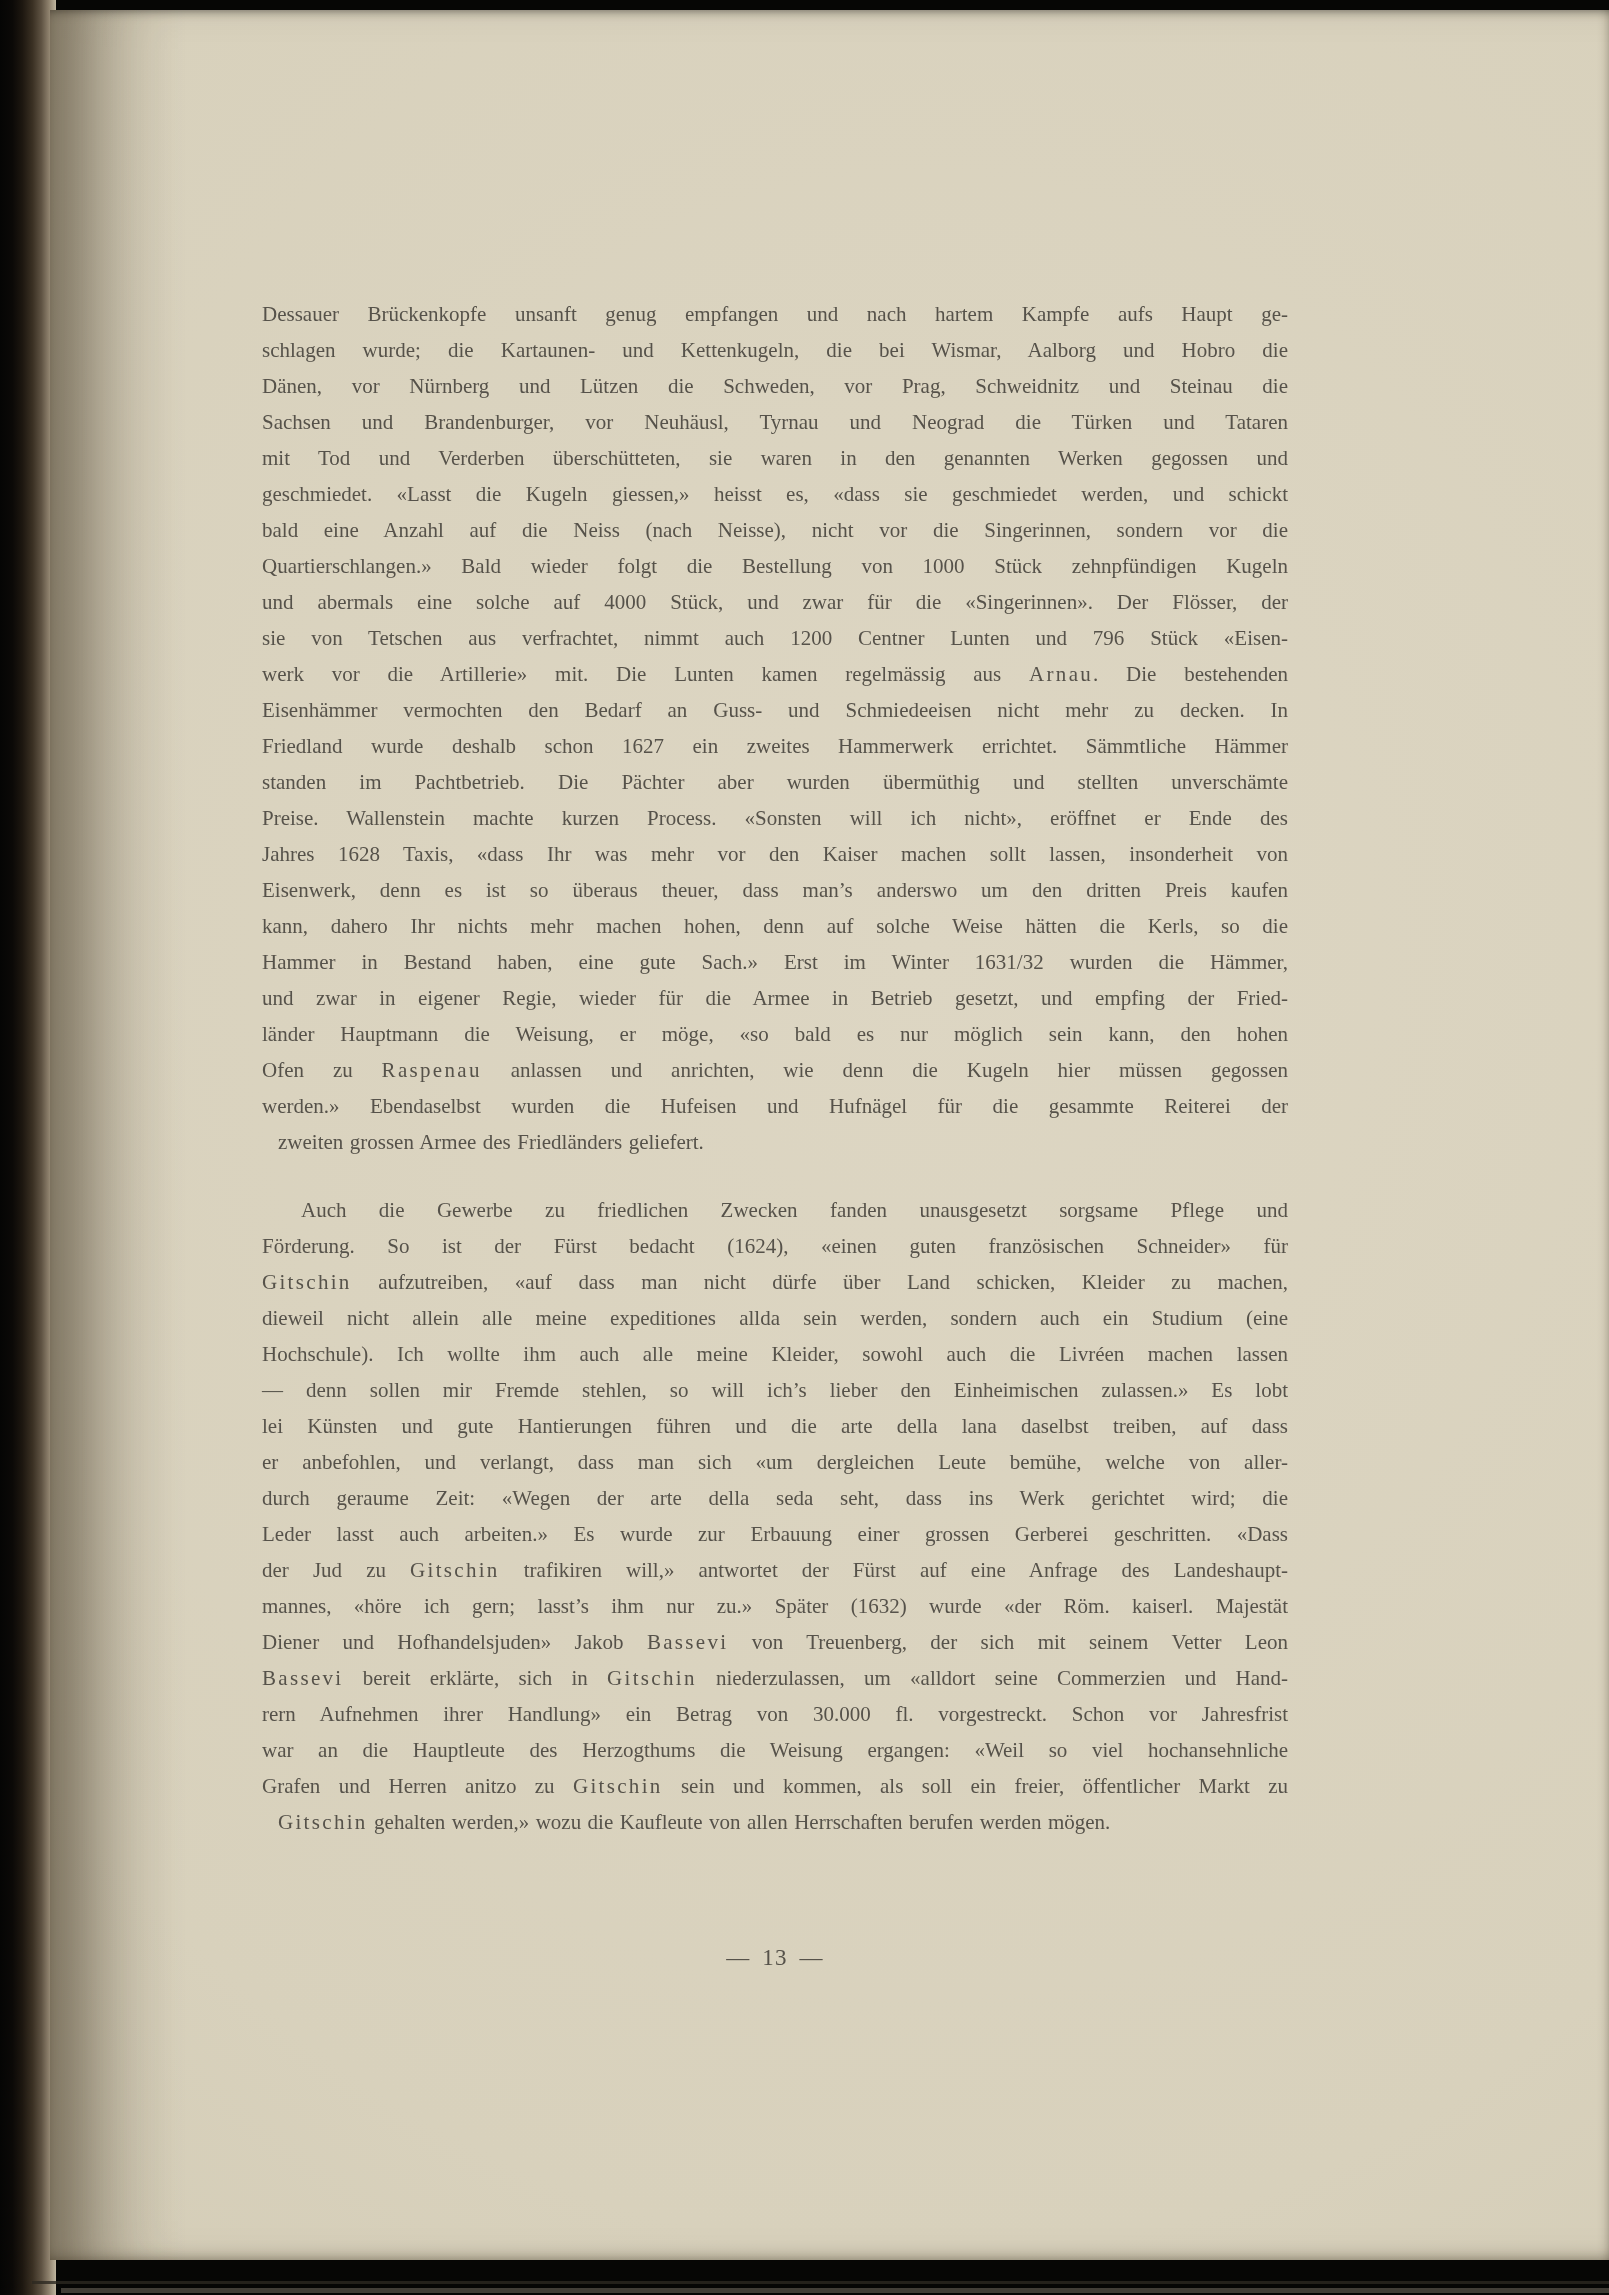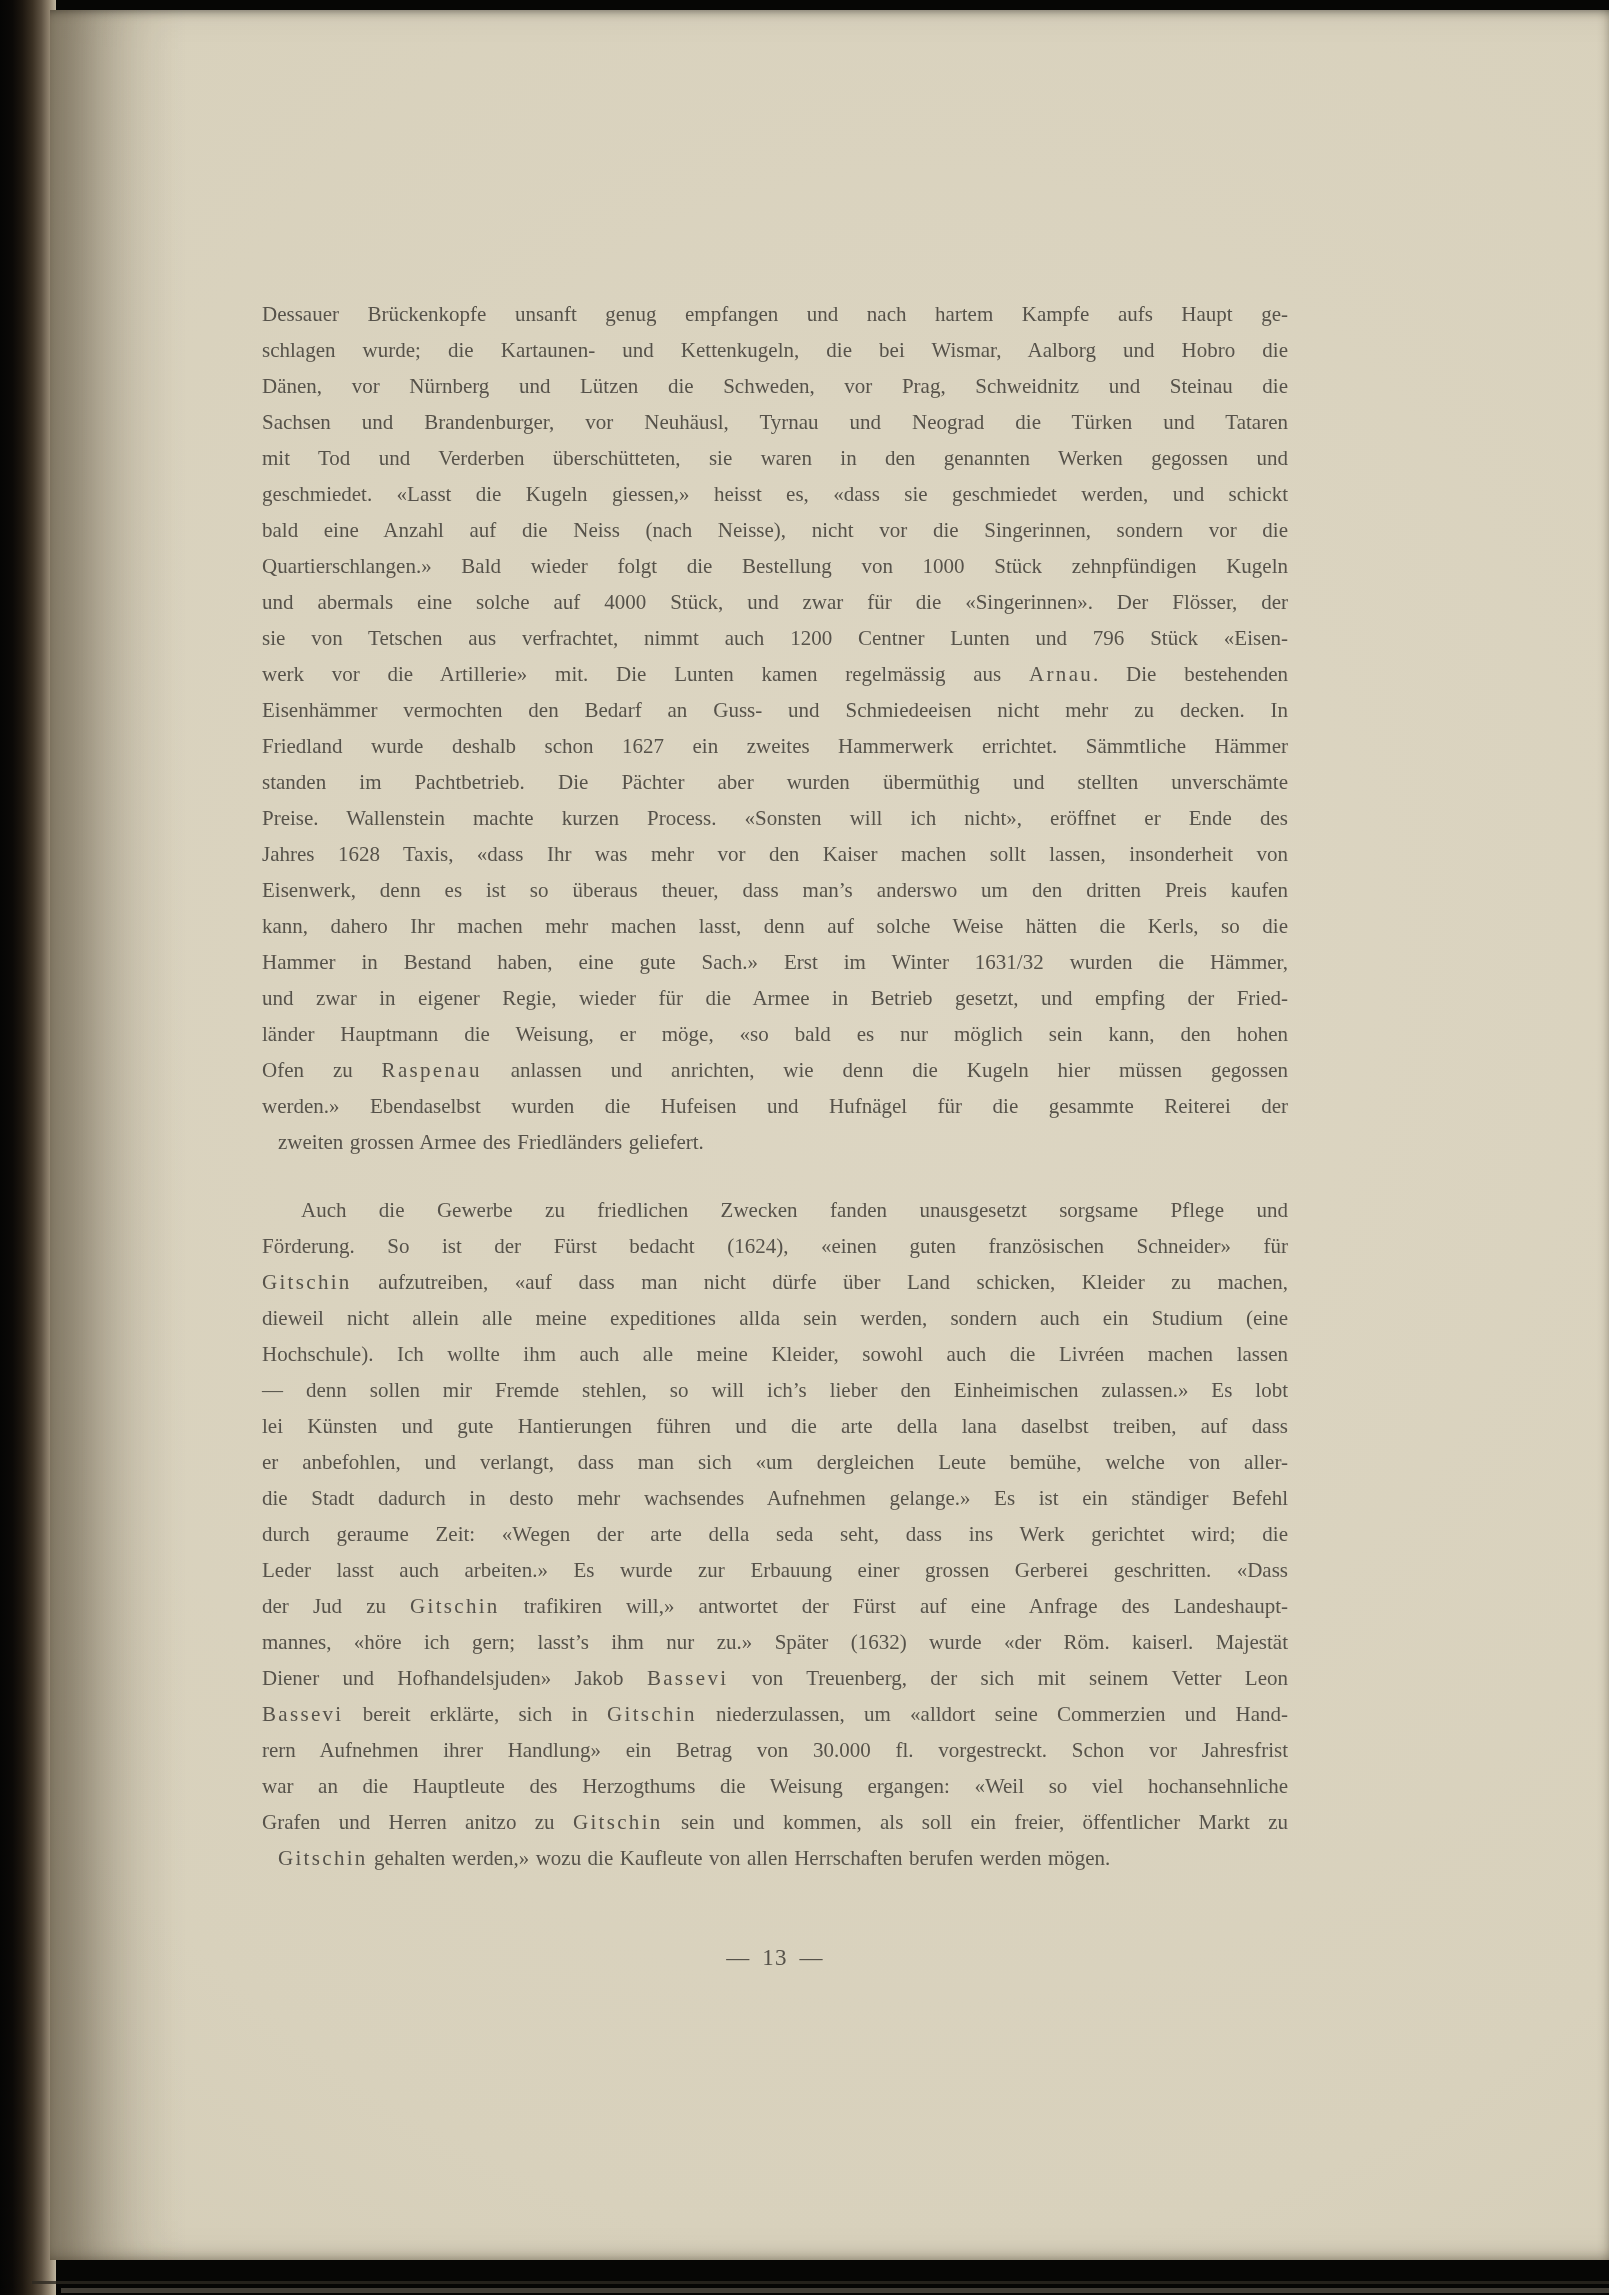--- a/index.html
+++ b/index.html
@@ -94,38 +94,37 @@
           <div class="line">Quartierschlangen.» Bald wieder folgt die Bestellung von 1000 Stück zehnpfündigen Kugeln</div>
           <div class="line">und abermals eine solche auf 4000 Stück, und zwar für die «Singerinnen». Der Flösser, der</div>
           <div class="line">sie von Tetschen aus verfrachtet, nimmt auch 1200 Centner Lunten und 796 Stück «Eisen-</div>
           <div class="line">werk vor die Artillerie» mit. Die Lunten kamen regelmässig aus <span class="sperr">Arnau</span>. Die bestehenden</div>
           <div class="line">Eisenhämmer vermochten den Bedarf an Guss- und Schmiedeeisen nicht mehr zu decken. In</div>
           <div class="line">Friedland wurde deshalb schon 1627 ein zweites Hammerwerk errichtet. Sämmtliche Hämmer</div>
           <div class="line">standen im Pachtbetrieb. Die Pächter aber wurden übermüthig und stellten unverschämte</div>
           <div class="line">Preise. Wallenstein machte kurzen Process. «Sonsten will ich nicht», eröffnet er Ende des</div>
           <div class="line">Jahres 1628 Taxis, «dass Ihr was mehr vor den Kaiser machen sollt lassen, insonderheit von</div>
           <div class="line">Eisenwerk, denn es ist so überaus theuer, dass man’s anderswo um den dritten Preis kaufen</div>
-          <div class="line">kann, dahero Ihr machen mehr machen lasst, denn auf solche Weise hätten die Kerls, so die</div>
+          <div class="line">kann, dahero Ihr nichts mehr machen hohen, denn auf solche Weise hätten die Kerls, so die</div>
           <div class="line">Hammer in Bestand haben, eine gute Sach.» Erst im Winter 1631/32 wurden die Hämmer,</div>
           <div class="line">und zwar in eigener Regie, wieder für die Armee in Betrieb gesetzt, und empfing der Fried-</div>
           <div class="line">länder Hauptmann die Weisung, er möge, «so bald es nur möglich sein kann, den hohen</div>
           <div class="line">Ofen zu <span class="sperr">Raspenau</span> anlassen und anrichten, wie denn die Kugeln hier müssen gegossen</div>
           <div class="line">werden.» Ebendaselbst wurden die Hufeisen und Hufnägel für die gesammte Reiterei der</div>
           <div class="line last">zweiten grossen Armee des Friedländers geliefert.</div>
         </div>
         <div class="paragraph">
           <div class="line indent">Auch die Gewerbe zu friedlichen Zwecken fanden unausgesetzt sorgsame Pflege und</div>
           <div class="line">Förderung. So ist der Fürst bedacht (1624), «einen guten französischen Schneider» für</div>
           <div class="line"><span class="sperr">Gitschin</span> aufzutreiben, «auf dass man nicht dürfe über Land schicken, Kleider zu machen,</div>
           <div class="line">dieweil nicht allein alle meine expeditiones allda sein werden, sondern auch ein Studium (eine</div>
           <div class="line">Hochschule). Ich wollte ihm auch alle meine Kleider, sowohl auch die Livréen machen lassen</div>
           <div class="line">— denn sollen mir Fremde stehlen, so will ich’s lieber den Einheimischen zulassen.» Es lobt</div>
           <div class="line">lei Künsten und gute Hantierungen führen und die arte della lana daselbst treiben, auf dass</div>
           <div class="line">er anbefohlen, und verlangt, dass man sich «um dergleichen Leute bemühe, welche von aller-</div>
-          <div class="line">die Stadt dadurch in desto mehr wachsendes Aufnehmen gelange.» Es ist ein ständiger Befehl</div>
           <div class="line">durch geraume Zeit: «Wegen der arte della seda seht, dass ins Werk gerichtet wird; die</div>
           <div class="line">Leder lasst auch arbeiten.» Es wurde zur Erbauung einer grossen Gerberei geschritten. «Dass</div>
           <div class="line">der Jud zu <span class="sperr">Gitschin</span> trafikiren will,» antwortet der Fürst auf eine Anfrage des Landeshaupt-</div>
           <div class="line">mannes, «höre ich gern; lasst’s ihm nur zu.» Später (1632) wurde «der Röm. kaiserl. Majestät</div>
           <div class="line">Diener und Hofhandelsjuden» Jakob <span class="sperr">Bassevi</span> von Treuenberg, der sich mit seinem Vetter Leon</div>
           <div class="line"><span class="sperr">Bassevi</span> bereit erklärte, sich in <span class="sperr">Gitschin</span> niederzulassen, um «alldort seine Commerzien und Hand-</div>
           <div class="line">rern Aufnehmen ihrer Handlung» ein Betrag von 30.000 fl. vorgestreckt. Schon vor Jahresfrist</div>
           <div class="line">war an die Hauptleute des Herzogthums die Weisung ergangen: «Weil so viel hochansehnliche</div>
           <div class="line">Grafen und Herren anitzo zu <span class="sperr">Gitschin</span> sein und kommen, als soll ein freier, öffentlicher Markt zu</div>
           <div class="line last"><span class="sperr">Gitschin</span> gehalten werden,» wozu die Kaufleute von allen Herrschaften berufen werden mögen.</div>

